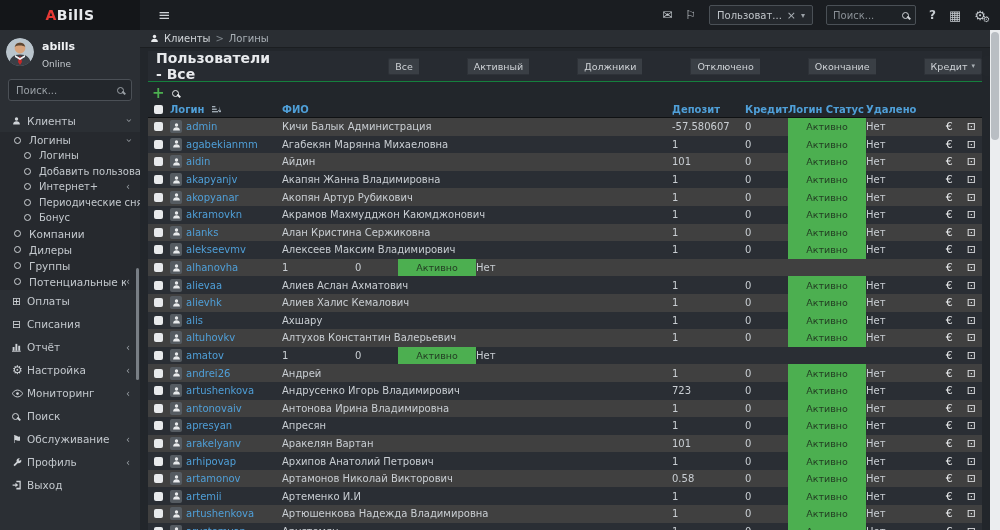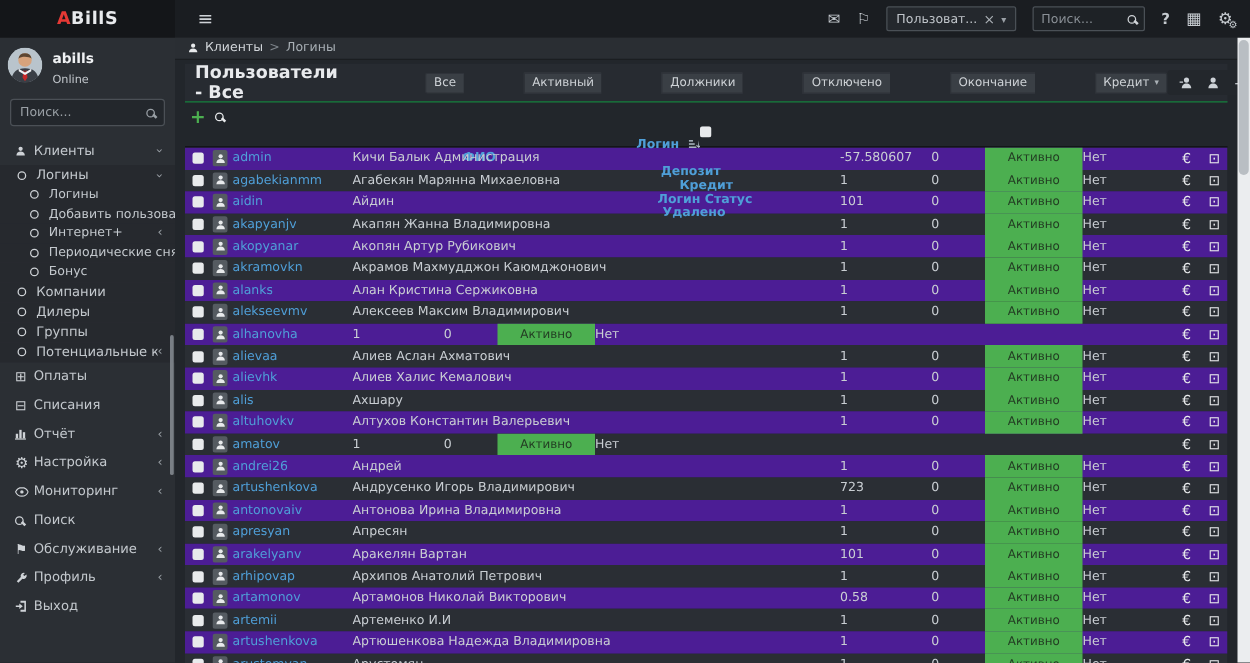--- a/index.html
+++ b/index.html
@@ -60,39 +60,39 @@
   
   .main { position:absolute; left:140px; top:30px; width:850px; height:500px; background:#22262b; }
   .breadcrumb { height:18px; background:#2a2e33; border-bottom:1px solid #1b1e21; display:flex;
                 align-items:center; gap:5px; padding:0 10px; font-size:10px; }
   .breadcrumb .b1 { color:#d2d6da; }
   .breadcrumb .sep { color:#7f868c; }
   .breadcrumb .b2 { color:#a9b0b6; }
   .panel-header { margin:3px 8px 0 8px; height:31px; background:#272b31; border-bottom:1px solid #15803d;
                   display:flex; align-items:center; padding:0 8px; }
   .page-title { color:#e8eaed; font-size:14px; font-weight:bold; }
-  .filters { display:flex; margin-left:70px;gap:48px; }
+  .filters { display:flex; margin-left:118px;gap:48px; }
   .fbtn { background:#3a3f45; border:1px solid #2e3238; border-right:none; color:#cfd3d7;
           font-size:9.5px; height:17px; display:flex; align-items:center; padding:0 6px; cursor:pointer; }
   .fbtn:first-child { border-radius:2px 0 0 2px; }
   .fbtn:last-child { border-right:1px solid #2e3238; border-radius:0 2px 2px 0; }
   .fbtn .caret { font-size:7px; margin-left:4px; color:#aab0b5; }
   .ph-icons { margin-left:auto; background:#23272c; border-radius:3px; height:20px; display:flex;
               align-items:center; gap:11px; padding:0 9px; color:#cdd2d7; }
   .ph-icons .i { font-size:11px; line-height:1; cursor:pointer; display:flex; align-items:center; }
   .toolbar { display:flex; align-items:center; gap:7px; padding:5px 10px 2px 12px; height:19px; }
   .plus { color:#4caf50; font-size:15px; font-weight:bold; line-height:1; cursor:pointer; }
 
   
   .tbl { margin:0 8px; }
   .trow, .thead { display:flex; align-items:stretch; }
-  .thead { height:17px; border-bottom:1px solid #0f1113; align-items:center;flex-direction:column; }
+  .thead { height:17px; border-bottom:1px solid #0f1113; align-items:center; }
   .thead .cell { color:#4f9fd8; font-size:10px; font-weight:bold; }
   .trow { height:17.6px; font-size:10px; color:#c9ced3; }
-  .trow.odd { background:#4c1d95; }
+  .trow.odd { background:#404040; }
   .trow.even { background:#2a2e34; }
   .cell { display:flex; align-items:center; overflow:hidden; white-space:nowrap; }
   .c-cb { width:22px; flex:none; justify-content:flex-start; padding-left:6px; }
   .c-login { width:112px; flex:none; gap:4px; }
   .c-fio { width:390px; flex:none; }
   .c-dep { width:73px; flex:none; }
   .c-cred { width:43px; flex:none; }
   .c-status { width:78px; flex:none; }
   .c-del { width:70px; flex:none; }
   .c-act { flex:1; justify-content:flex-end; gap:14px; padding-right:6px; }

